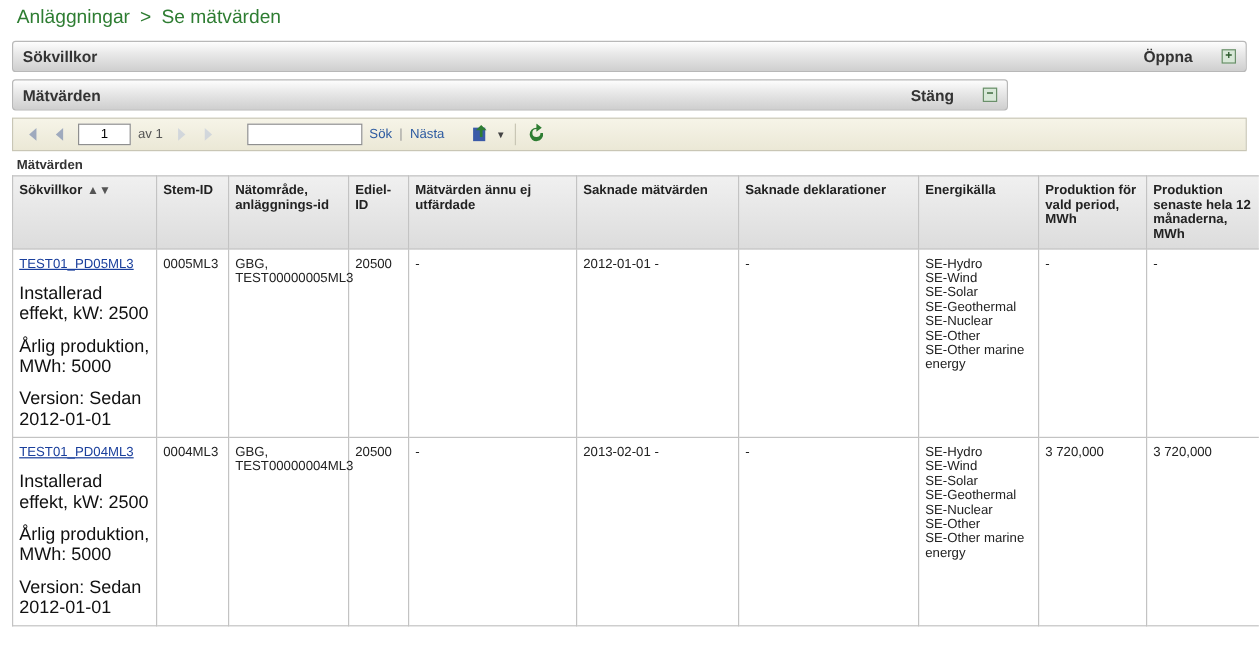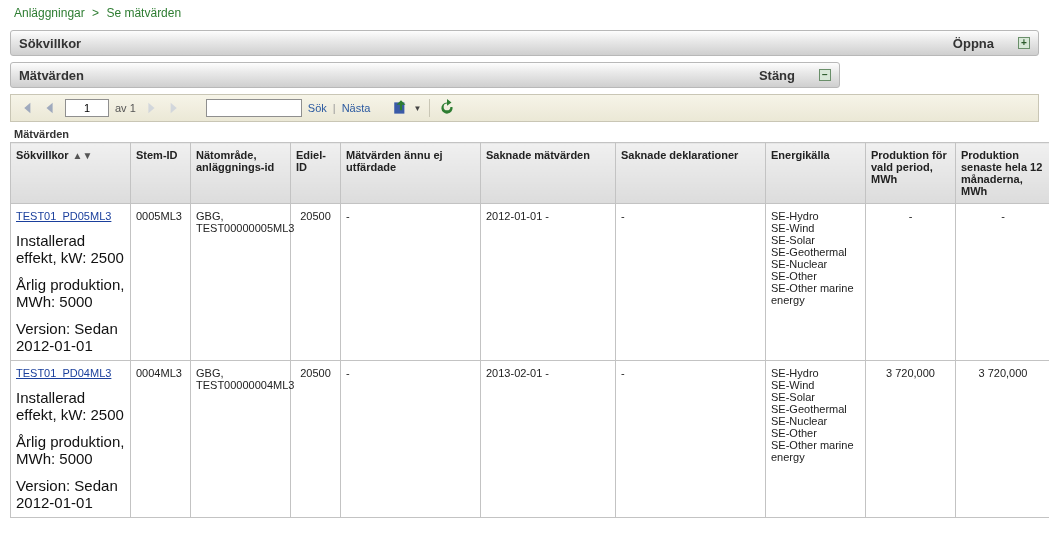--- a/index.html
+++ b/index.html
@@ -1,18 +1,18 @@
 <!DOCTYPE html>
 <html><head>
 <meta charset="utf-8">
 <style>
   * { box-sizing: border-box; margin: 0; padding: 0; }
   body { font-family: Arial, sans-serif; font-size: 11px; color: #333; background: #fff; }
   .container { padding: 6px 10px; }
-  .breadcrumb { font-size: 12px; color: #2e7d32; margin-bottom: 10px; padding-left: 4px; }
+  .breadcrumb { font-size: 16px; color: #2e7d32; margin-bottom: 10px; padding-left: 4px; }
   .breadcrumb a { color: #2e7d32; text-decoration: none; }
   .breadcrumb span.sep { margin: 0 4px; color: #2e7d32; }
 
   .panel-bar {
     background: linear-gradient(to bottom, #fdfdfd 0%, #e9e9e9 40%, #cfcfcf 100%);
     border: 1px solid #b8b8b8;
     border-radius: 3px;
     height: 26px;
     display: flex;
     align-items: center;
@@ -81,21 +81,21 @@
     border:1px solid #c3c3c3;
     padding:6px 5px;
     font-size:11px;
     vertical-align:top;
     color:#222;
   }
   .sort-ind { margin-left:4px; font-size:10px; color:#555; }
   .cell-anl a { color:#1a3f9c; text-decoration:underline; }
   .cell-anl .small { display:block; margin-top:10px; font-size:15px; color:#111; }
   .cell-anl .small + .small { margin-top:10px; }
-  .num { text-align:center; }
+  .num { text-align:left; }
   .energy-list { white-space:pre-line; }
 
   
   col.c-anl  { width:120px; }
   col.c-stem { width:60px; }
   col.c-nat  { width:100px; }
   col.c-edi  { width:50px; }
   col.c-mnu  { width:140px; }
   col.c-sakm { width:135px; }
   col.c-sakd { width:150px; }

